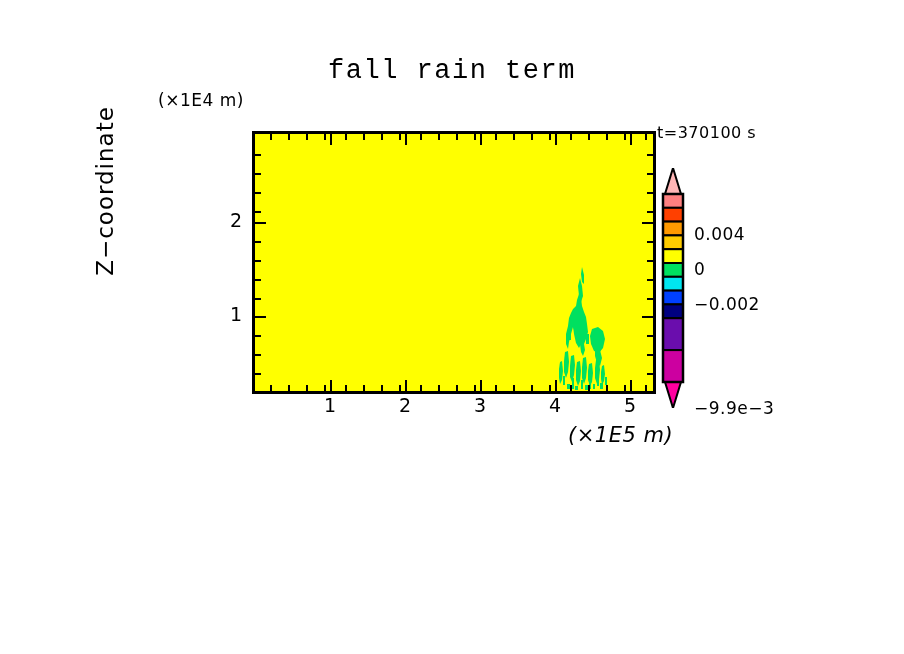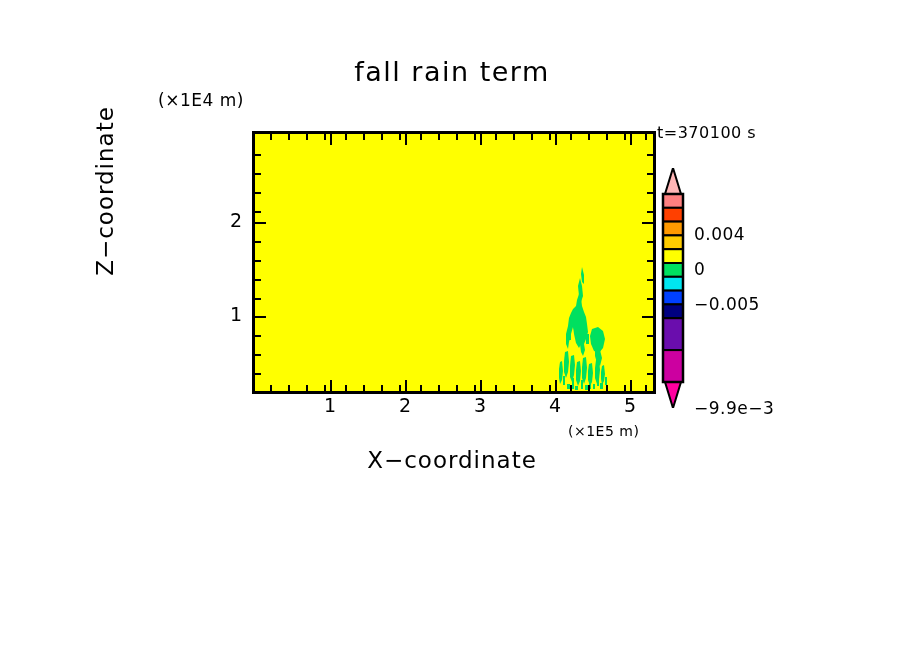--- a/index.html
+++ b/index.html
@@ -29,20 +29,21 @@
   #plot-title {
     position: absolute;
     left: 0;
     top: 56px;
     width: 904px;
     text-align: center;
     font-size: 27px;
     letter-spacing: 1.5px;
     color: #000;
     white-space: pre;
+    font-family: Liberation Mono, monospace;
   }
 
   
   #zunit {
     position: absolute;
     left: 158px;
     top: 90px;
     font-size: 17px;
     letter-spacing: 0.5px;
     white-space: pre;
@@ -117,23 +118,24 @@
     text-align: right;
     width: 30px;
     white-space: pre;
   }
 
   
   #xunit {
     position: absolute;
     left: 568px;
     top: 423px;
-    font-size: 14px;
+    font-size: 21px;
     letter-spacing: 0.5px;
     white-space: pre;
+    font-style: italic;
   }
   #xaxis-title {
     position: absolute;
     left: 0;
     top: 447px;
     width: 904px;
     text-align: center;
     font-size: 23px;
     letter-spacing: 1px;
     white-space: pre;
@@ -311,21 +313,20 @@
   <div class="xticklabel" style="left:330px">1</div>
   <div class="xticklabel" style="left:405px">2</div>
   <div class="xticklabel" style="left:480px">3</div>
   <div class="xticklabel" style="left:555px">4</div>
   <div class="xticklabel" style="left:630px">5</div>
 
   <div class="yticklabel" style="top:303px">1</div>
   <div class="yticklabel" style="top:209px">2</div>
 
   <div id="xunit">(×1E5 m)</div>
-  <div id="xaxis-title">X−coordinate</div>
   <div id="yaxis-title">Z−coordinate</div>
 
   <div id="colorbar-wrap">
     <svg id="colorbar-svg" width="26" height="240" viewBox="0 0 26 240">
 
       <polygon id="cb-over" points="13,0 21,26 5,26" fill="#ffb6b6" stroke="#000000" stroke-width="2"></polygon>
 
       <g id="cb-bands">
           <rect x="3" y="26" width="20" height="13.8" fill="#ff8080" stroke="#000000" stroke-width="2"></rect>
           <rect x="3" y="39.8" width="20" height="13.8" fill="#ff4000" stroke="#000000" stroke-width="2"></rect>
@@ -341,16 +342,16 @@
         </g>
 
       <polygon id="cb-under" points="13,240 21,214 5,214" fill="#ff00a0" stroke="#000000" stroke-width="2"></polygon>
 
       <rect x="3" y="26" width="20" height="188" fill="none" stroke="#000000" stroke-width="2.5"></rect>
     </svg>
   </div>
 
   <div class="cb-label" style="top:224px">0.004</div>
   <div class="cb-label" style="top:259px">0</div>
-  <div class="cb-label" style="top:294px">−0.005</div>
+  <div class="cb-label" style="top:294px">−0.002</div>
   <div class="cb-label" style="top:398px">−9.9e−3</div>
 
 </div>
 
 </body></html>

